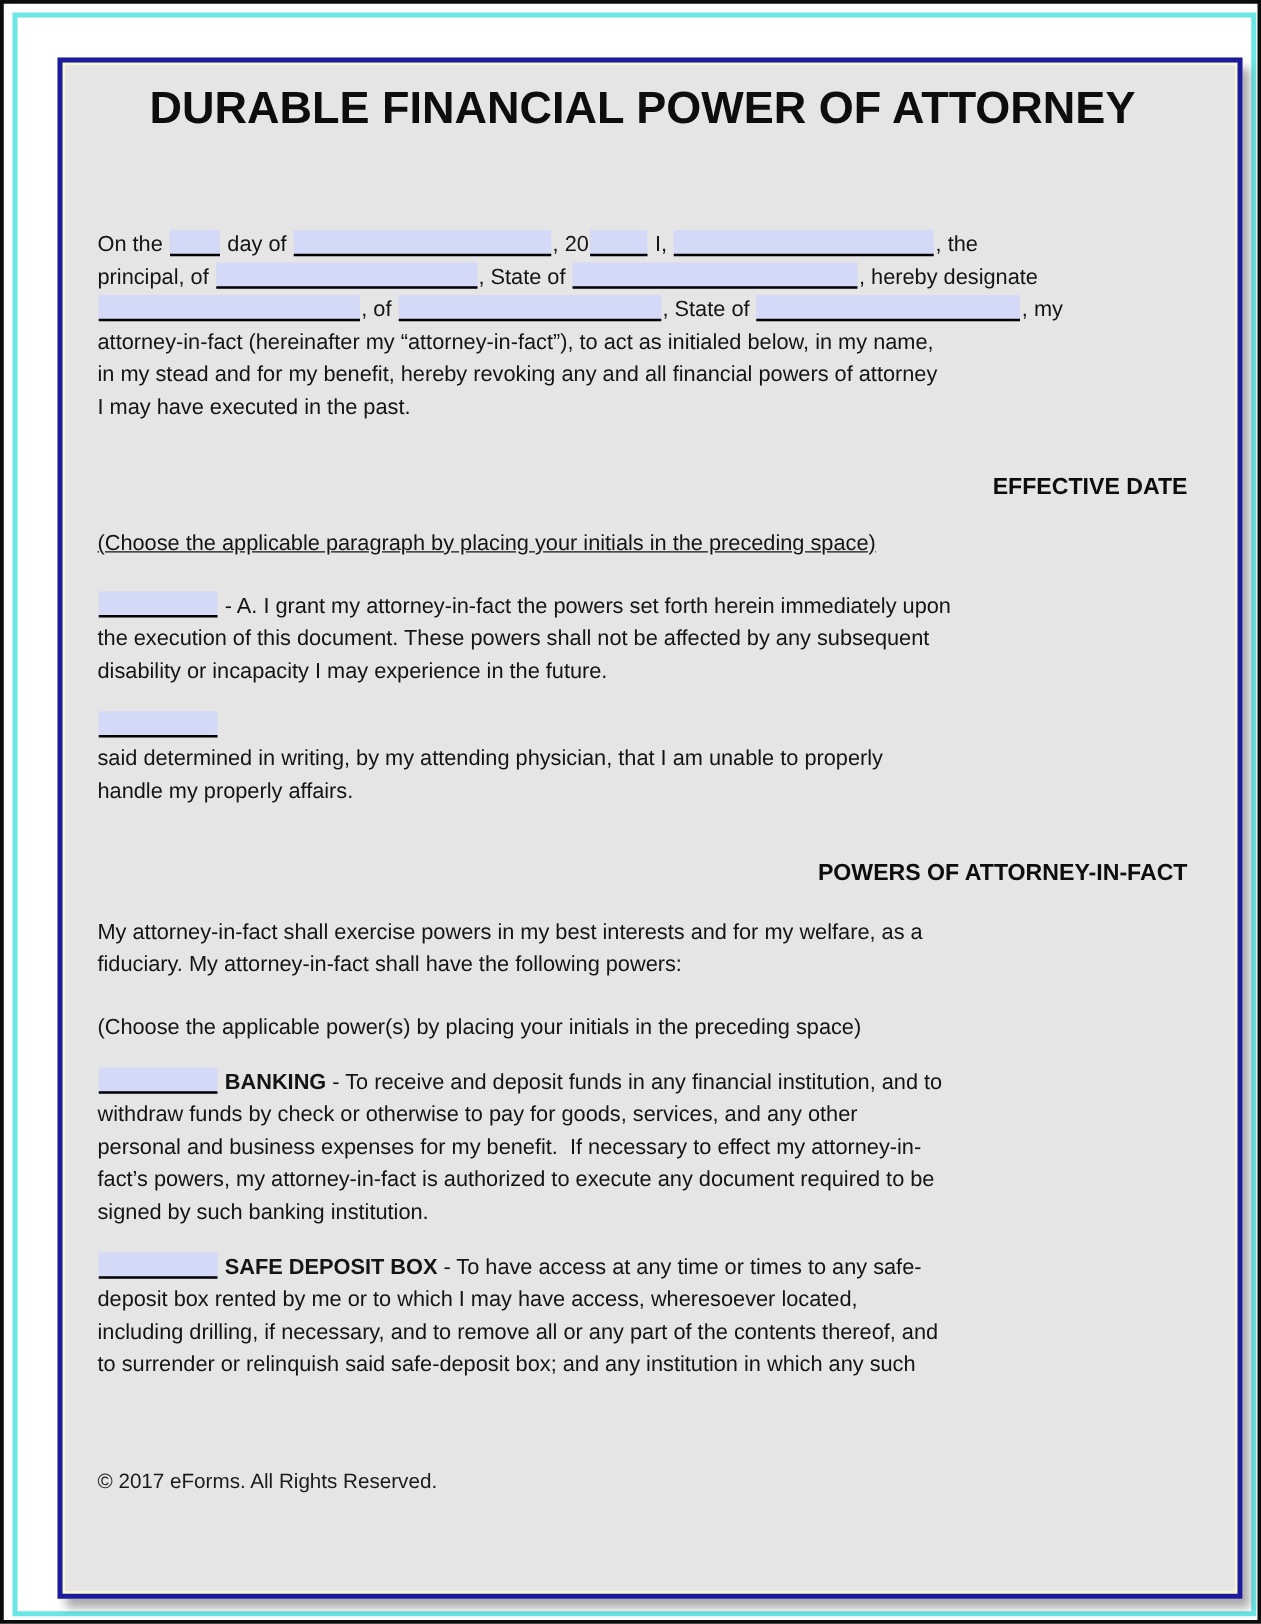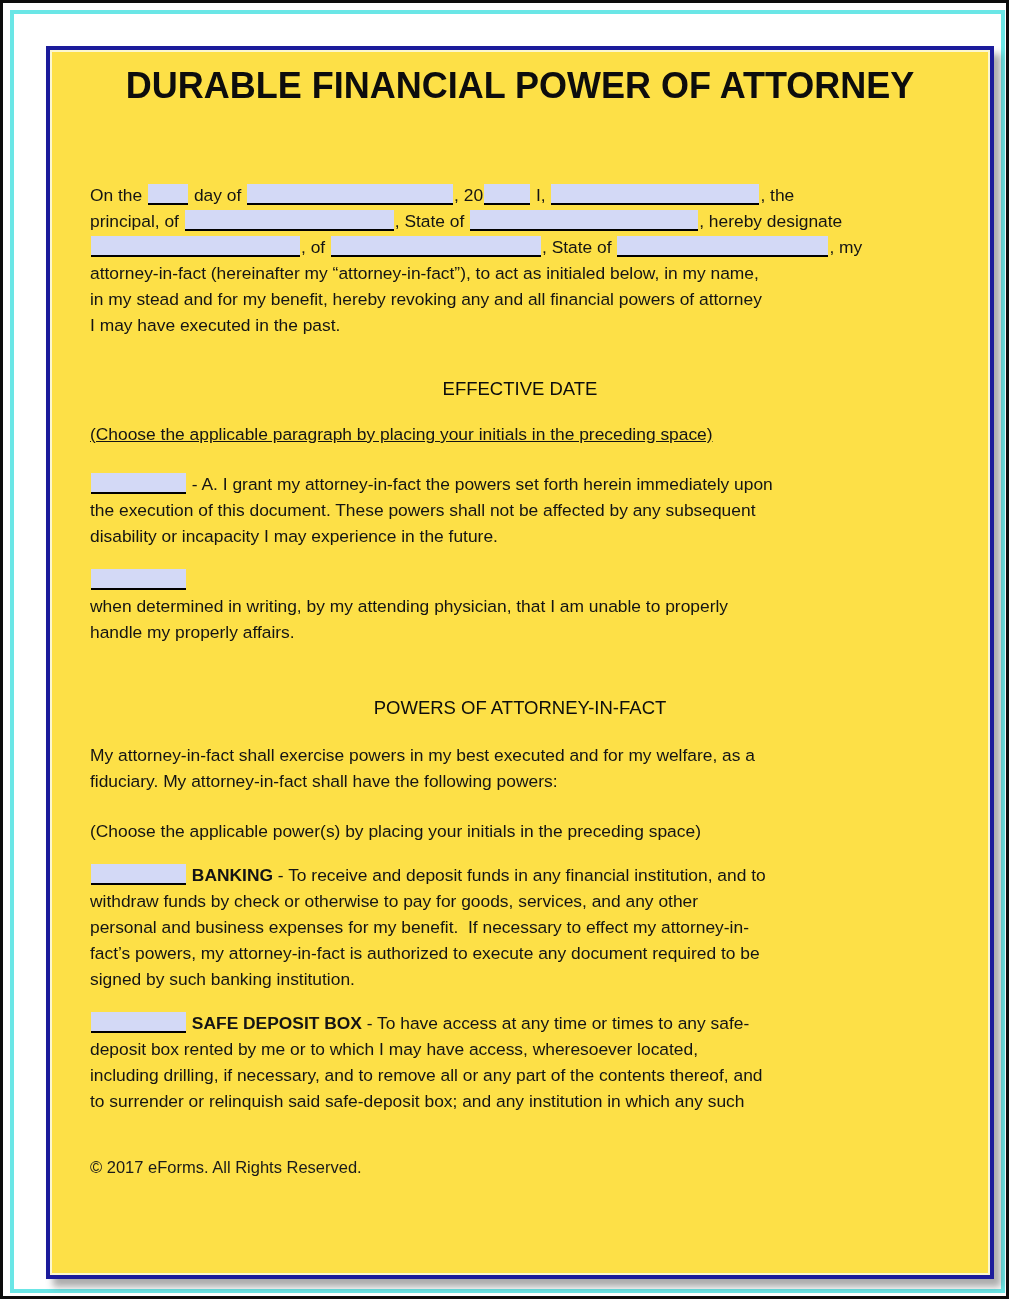--- a/index.html
+++ b/index.html
@@ -20,42 +20,42 @@
     border: 4px solid var(--outer_frame_line, #6ae6e6);
     padding: 32px 7px 10px 32px;
     background: #ffffff;
   }
   .page-frame {
     box-sizing: border-box;
     width: 100%;
     height: 100%;
     border: 4px solid var(--inner_frame, #1b1b9b);
     box-shadow: 7px 8px 7px rgba(70,70,70,0.45), inset 0 0 0 2px var(--inner_trim, #fbf7d0);
-    background: #fde047;
-    padding: 2px 40px 0 40px;
+    background: #e5e5e5;
+    padding: 2px 40px 0 28px;
     overflow: hidden;
   }
   .doc-title {
     margin-top: 12px;
     text-align: center;
     font-size: 36px;
     line-height: 44px;
     font-weight: bold;
     color: #0d0d0d;
     white-space: nowrap;
   }
   .para {
     font-size: 17.4px;
     line-height: 26px;
     white-space: nowrap;
     color: #141414;
   }
   .section-heading {
-    text-align: center;
-    font-weight: normal;
+    text-align: right;
+    font-weight: bold;
     font-size: 18.5px;
     line-height: 26px;
     white-space: nowrap;
     color: #0d0d0d;
   }
   .bold { font-weight: bold; }
   .blank {
     display: inline-block;
     height: 19px;
     background: var(--field_fill, #d3d9f6);
@@ -63,27 +63,27 @@
     vertical-align: -4px;
     margin: 0 1px;
   }
   
   .m-opening      { margin-top: 74px; }
   .m-h-effective  { margin-top: 38px; }
   .m-instr1       { margin-top: 19px; text-decoration: underline; }
   .m-option-a     { margin-top: 24px; }
   .m-or           { margin-top: 22px; }
   .m-option-b     { margin-top: 18px; }
-  .m-h-powers     { margin-top: 50px; }
+  .m-h-powers     { margin-top: 40px; }
   .m-intro        { margin-top: 21px; }
   .m-instr2       { margin-top: 24px; }
   .m-banking      { margin-top: 18px; }
   .m-sdb          { margin-top: 18px; }
   .footer {
-    margin-top: 40px;
+    margin-top: 68px;
     font-size: 16.5px;
     line-height: 26px;
     color: #1a1a1a;
     white-space: nowrap;
   }
 </style>
 </head>
 <body>
 
 <div class="aqua-frame">
@@ -93,25 +93,25 @@
 
     <div class="para m-opening"><span>On the </span><span class="blank" style="width: 40px;"></span><span> day of </span><span class="blank" style="width: 206px;"></span><span>, 20</span><span class="blank" style="width: 46px;"></span><span> I, </span><span class="blank" style="width: 208px;"></span><span>, the</span><br><span>principal, of </span><span class="blank" style="width: 209px;"></span><span>, State of </span><span class="blank" style="width: 228px;"></span><span>, hereby designate</span><br><span class="blank" style="width: 209px;"></span><span>, of </span><span class="blank" style="width: 210px;"></span><span>, State of </span><span class="blank" style="width: 211px;"></span><span>, my</span><br><span>attorney-in-fact (hereinafter my “attorney-in-fact”), to act as initialed below, in my name,</span><br><span>in my stead and for my benefit, hereby revoking any and all financial powers of attorney</span><br><span>I may have executed in the past.</span></div>
 
     <div class="section-heading m-h-effective">EFFECTIVE DATE</div>
 
     <div class="para m-instr1">(Choose the applicable paragraph by placing your initials in the preceding space)</div>
 
     <div class="para m-option-a"><span class="blank" style="width: 95px;"></span><span> - A. I grant my attorney-in-fact the powers set forth herein immediately upon</span><br><span>the execution of this document. These powers shall not be affected by any subsequent</span><br><span>disability or incapacity I may experience in the future.</span></div>
 
 
-    <div class="para m-option-b"><span class="blank" style="width: 95px;"></span><br><span>when determined in writing, by my attending physician, that I am unable to properly</span><br><span>handle my properly affairs.</span></div>
+    <div class="para m-option-b"><span class="blank" style="width: 95px;"></span><br><span>said determined in writing, by my attending physician, that I am unable to properly</span><br><span>handle my properly affairs.</span></div>
 
     <div class="section-heading m-h-powers">POWERS OF ATTORNEY-IN-FACT</div>
 
-    <div class="para m-intro"><span>My attorney-in-fact shall exercise powers in my best executed and for my welfare, as a</span><br><span>fiduciary. My attorney-in-fact shall have the following powers:</span></div>
+    <div class="para m-intro"><span>My attorney-in-fact shall exercise powers in my best interests and for my welfare, as a</span><br><span>fiduciary. My attorney-in-fact shall have the following powers:</span></div>
 
     <div class="para m-instr2">(Choose the applicable power(s) by placing your initials in the preceding space)</div>
 
     <div class="para m-banking"><span class="blank" style="width: 95px;"></span><span> </span><span class="bold">BANKING</span><span> - To receive and deposit funds in any financial institution, and to</span><br><span>withdraw funds by check or otherwise to pay for goods, services, and any other</span><br><span>personal and business expenses for my benefit.&nbsp; If necessary to effect my attorney-in-</span><br><span>fact’s powers, my attorney-in-fact is authorized to execute any document required to be</span><br><span>signed by such banking institution.</span></div>
 
     <div class="para m-sdb"><span class="blank" style="width: 95px;"></span><span> </span><span class="bold">SAFE DEPOSIT BOX</span><span> - To have access at any time or times to any safe-</span><br><span>deposit box rented by me or to which I may have access, wheresoever located,</span><br><span>including drilling, if necessary, and to remove all or any part of the contents thereof, and</span><br><span>to surrender or relinquish said safe-deposit box; and any institution in which any such</span></div>
 
     <div class="footer">© 2017 eForms. All Rights Reserved.</div>
 
   </div>

